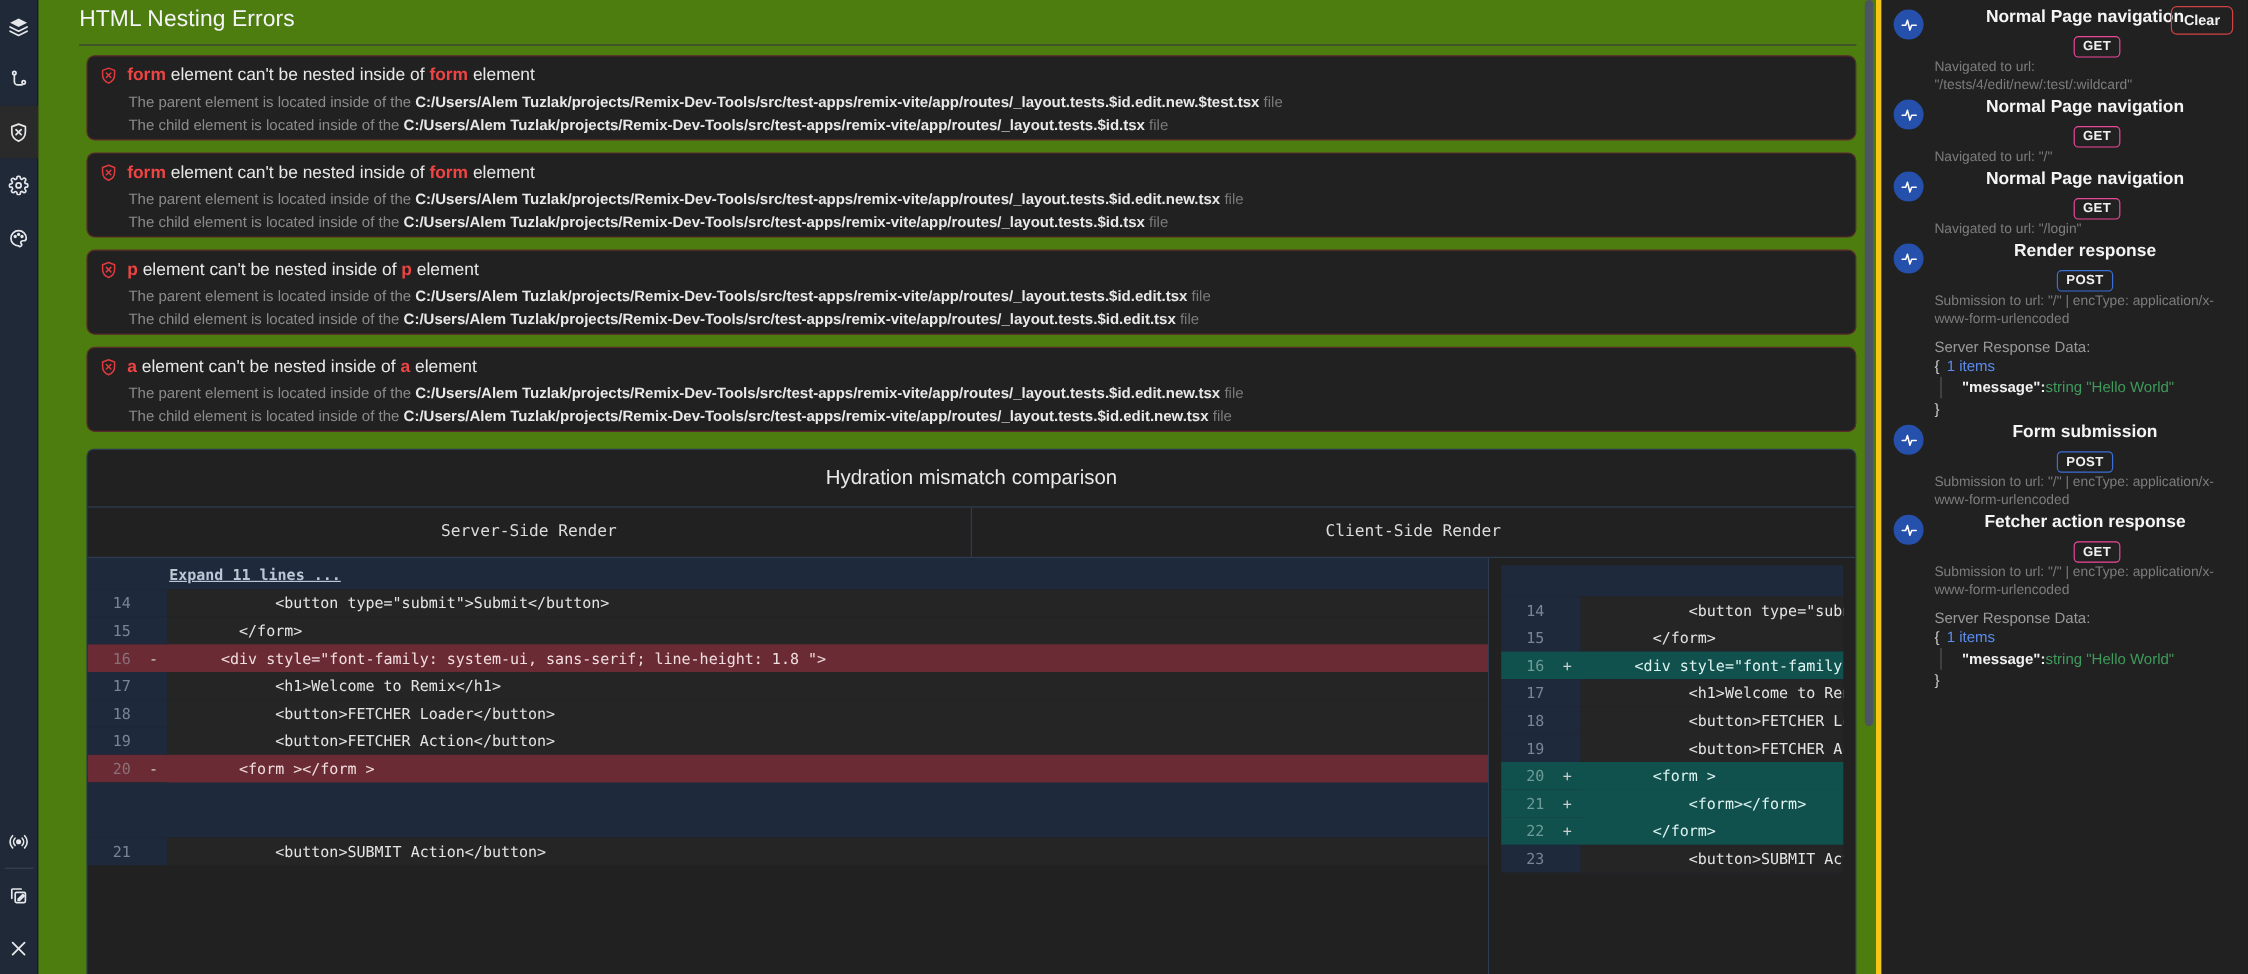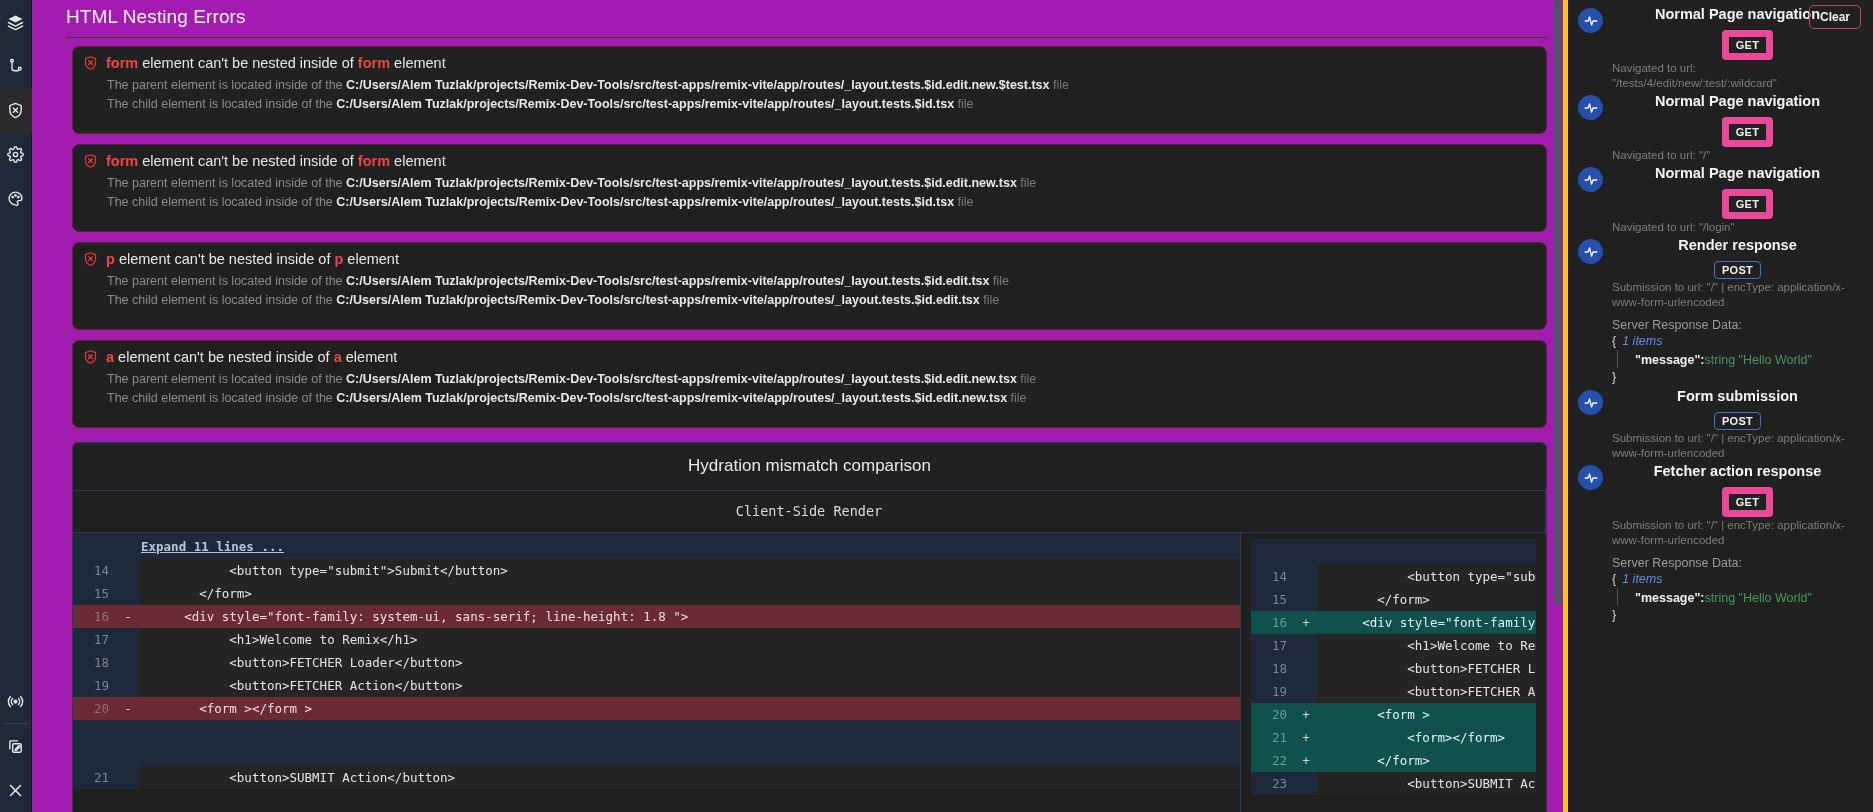--- a/index.html
+++ b/index.html
@@ -24,39 +24,39 @@
     color: #e5e7eb;
   }
   .rail-icon.active { background: #2a2a2a; }
   .rail-icon svg { width: 17px; height: 17px; display: block; }
   .rail-spacer { flex: 1 1 auto; }
   .rail-divider { width: 24px; height: 1px; background: #374151; }
 
   
   .main {
     flex: 1 1 auto; height: 812px;
-    background: #a21caf;
+    background: #4d7c0f;
     overflow: hidden; position: relative;
     padding: 0 0 0 0;
   }
   .main-inner { padding: 0 8px 0 4px; }
   .page-title {
     color: #f3f4f6;
     font-size: 19px; font-weight: 400;
     padding: 6px 0 9px 30px;
     letter-spacing: .1px;
   }
   .title-rule { height: 1px; background: #3a3a3a; margin: 0 8px 0 30px; }
 
   
   .errors { padding: 8px 8px 0 36px; }
   .err-card {
     border: 1px solid #5c2b2b;
     border-radius: 7px;
-    padding: 8px 10px 19px 10px;
+    padding: 8px 10px 2px 10px;
     margin-bottom: 10px;
     background: #212121;
     position: relative;
     min-height: 62px;
   }
   .err-head {
     display: flex; align-items: center; gap: 8px;
     font-size: 14.5px; color: #e8e8e8;
     margin-bottom: 5px;
     white-space: nowrap;
@@ -190,30 +190,30 @@
   .ev-title-row { display: flex; align-items: center; gap: 8px; flex-direction: column; }
   .ev-title {
     color: #f5f5f5; font-size: 14.5px; font-weight: 700;
     white-space: nowrap;
   }
   .method {
     font-size: 11px; font-weight: 700; color: #f0f0f0;
     border-radius: 4px; padding: 2px 7px;
     letter-spacing: .3px;
   }
-  .method.get { border: 7px solid #ec4899; margin-left: 20px; }
+  .method.get { border: 1px solid #ec4899; margin-left: 20px; }
   .method.post { border: 1px solid #3b6fd4; }
   .ev-sub {
     color: #7d7d7d; font-size: 11.5px;
     line-height: 15px; margin-top: 1px;
     word-break: break-word;
   }
   .ev-srd { color: #9a9a9a; font-size: 12.5px; margin-top: 8px; }
   .json-line { font-size: 12.5px; line-height: 18px; color: #cfcfcf; }
-  .json-line .items { color: #5b8def; font-style: italic; margin-left: 6px; }
+  .json-line .items { color: #5b8def; margin-left: 6px; }
   .json-row { display: flex; }
   .json-indent {
     width: 10px; flex: 0 0 10px;
     border-left: 1px solid #555; margin-left: 5px;
   }
   .json-key { color: #f1f1f1; font-weight: 700; font-size: 12.5px; }
   .json-type { color: #3f9a5c; font-size: 12.5px; }
   .json-val { color: #3f9a5c; font-size: 12.5px; }
 </style>
 </head>
@@ -342,20 +342,21 @@
               <span><span class="tag">a</span> element can't be nested inside of <span class="tag">a</span> element</span>
             </div>
             <div class="err-line">The parent element is located inside of the <span class="path">C:/Users/Alem Tuzlak/projects/Remix-Dev-Tools/src/test-apps/remix-vite/app/routes/_layout.tests.$id.edit.new.tsx</span> <span class="suffix">file</span></div>
             <div class="err-line">The child element is located inside of the <span class="path">C:/Users/Alem Tuzlak/projects/Remix-Dev-Tools/src/test-apps/remix-vite/app/routes/_layout.tests.$id.edit.new.tsx</span> <span class="suffix">file</span></div>
           </div>
         </div>
 
       <div class="hydration">
         <div class="hydration-title">Hydration mismatch comparison</div>
         <div class="diff-head">
+          <div>Server-Side Render</div>
           <div>Client-Side Render</div>
         </div>
         <div class="diff-body">
           <div class="diff-col left">
             <div class="expand-row">
               <span class="expand-link">Expand 11 lines ...</span>
             </div>
             <div id="left-rows">
                 <div class="code-row">
                   <span class="ln">14</span>

